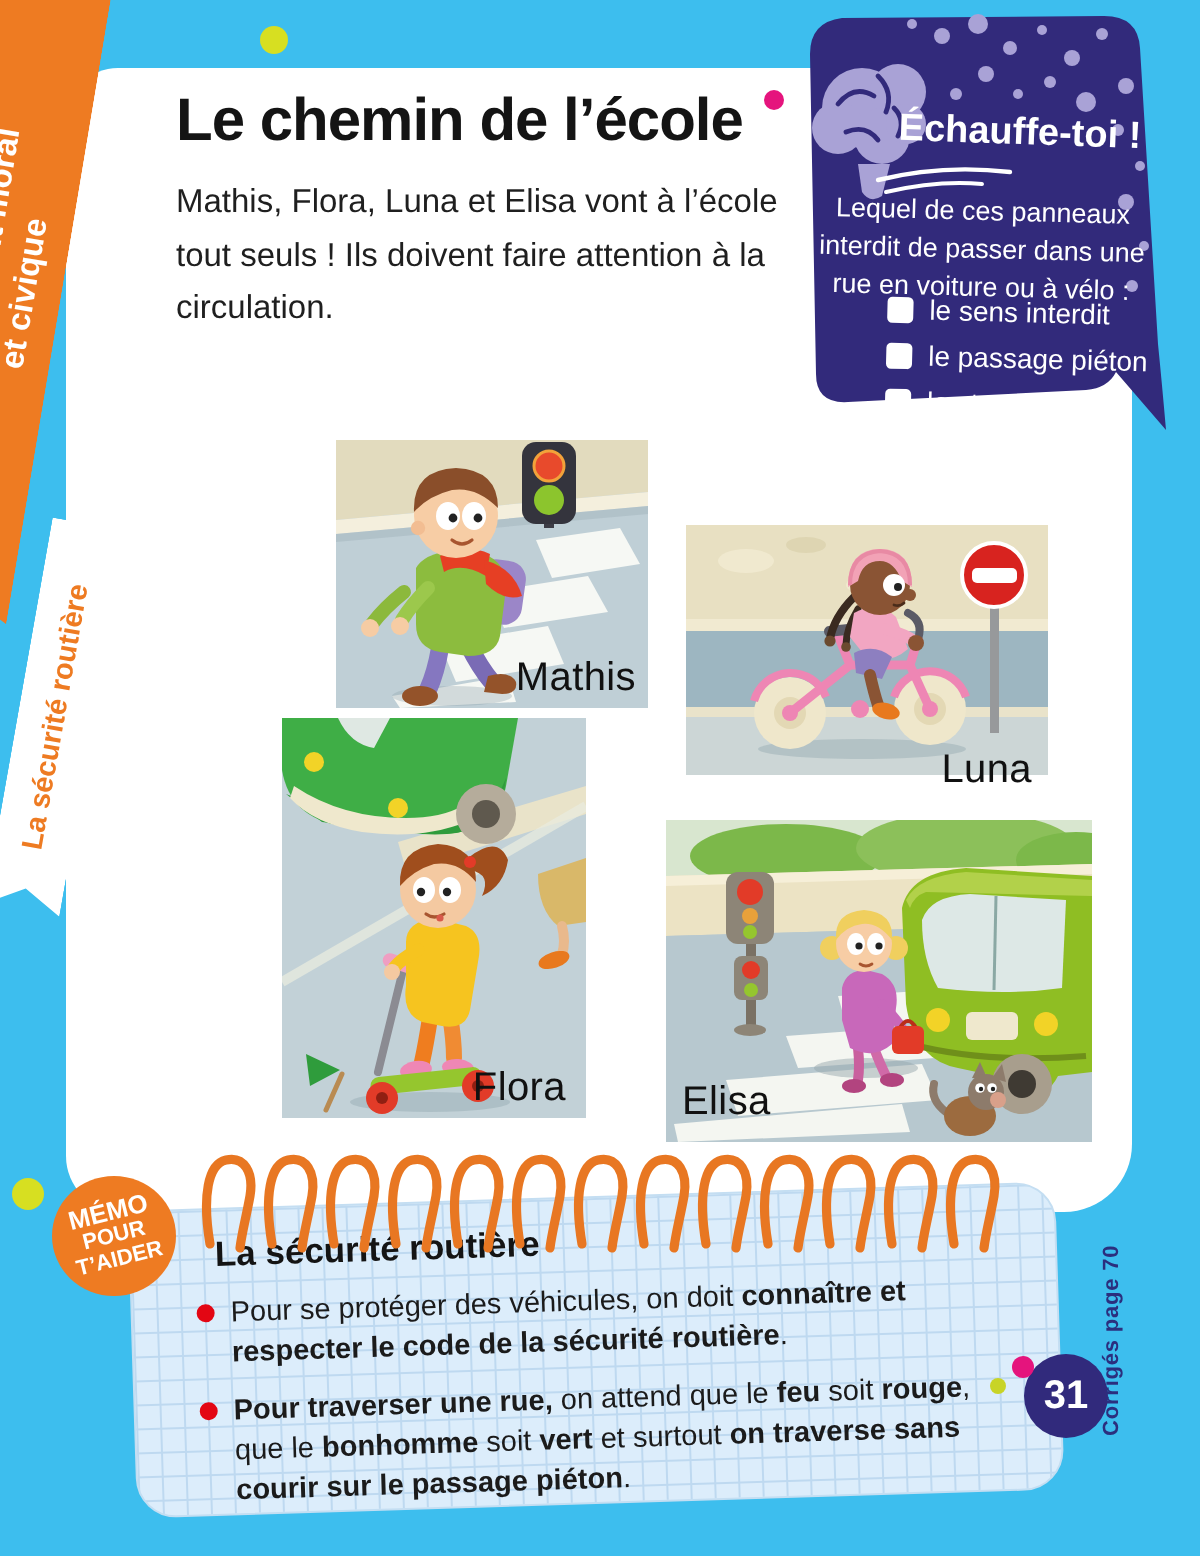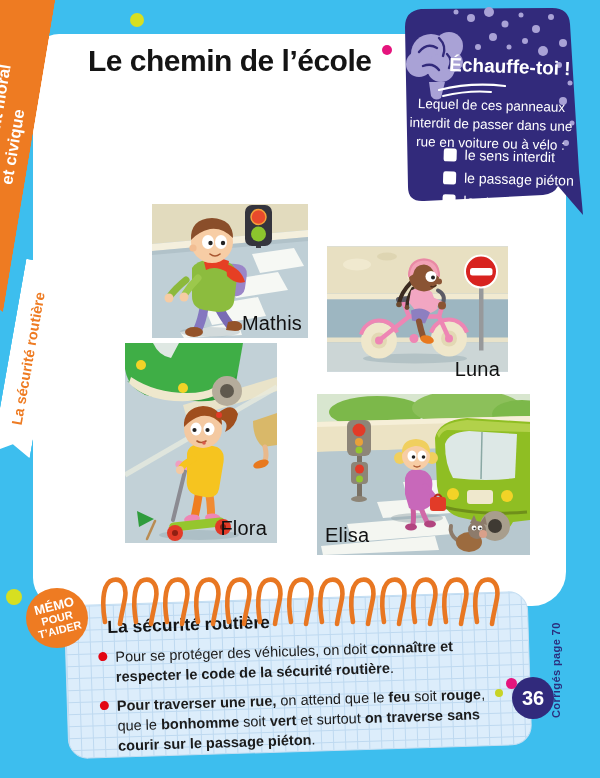--- a/index.html
+++ b/index.html
@@ -19,21 +19,21 @@
   }
   .intro{
     position:absolute;left:88px;top:88px;width:326px;margin:0;
     font-size:16.5px;line-height:1.62;color:#1f1f1f;z-index:2;
   }
   .instruction{
     position:absolute;left:88px;top:152px;width:340px;margin:0;
     font-size:17.5px;font-weight:800;line-height:1.42;color:var(--instruction_orange,#e8521b);z-index:2;
   }
   
-  .pic{position:absolute;margin:0;z-index:2;}
+  .pic{position:absolute;margin:16px;z-index:2;}
   .pic svg{display:block;width:100%;height:100%;}
   .pic-name{
     position:absolute;font-size:20px;font-weight:500;color:#111;letter-spacing:.2px;
   }
   #pic-mathis{left:152px;top:204px;width:156px;height:134px;}
   #pic-luna{left:327px;top:234px;width:181px;height:150px;}
   #pic-flora{left:125px;top:343px;width:152px;height:200px;}
   #pic-elisa{left:317px;top:394px;width:213px;height:161px;}
   #pic-mathis .pic-name{right:6px;bottom:3px;}
   #pic-luna .pic-name{right:8px;bottom:3px;}
@@ -123,20 +123,21 @@
   #dot-lime-right{left:495px;top:689px;width:8px;height:8px;background:#c8d427;}
 </style>
 </head>
 <body>
 
 <div id="page">
 
   <div class="card"></div>
 
   <h1 class="title">Le chemin de l’école</h1>
+  <p class="intro">Mathis, Flora, Luna et Elisa vont à l’école tout seuls ! Ils doivent faire attention à la circulation.</p>
 
   <figure class="pic" id="pic-mathis">
     <svg viewBox="0 0 156 134">
       <rect width="156" height="134" fill="#bfcfd6"></rect>
       <path d="M0,0 H156 V26 L0,40 Z" fill="#e2dbbe"></path>
       <path d="M0,40 L156,26 L156,33 L0,47 Z" fill="#f4efdd"></path>
       <path d="M0,47 L156,33 L156,37 L0,51 Z" fill="#9fb2ba" opacity=".45"></path>
       <g fill="#f6f8f4">
         <path d="M100,50 L142,44 L152,62 L108,69 Z"></path>
         <path d="M76,76 L126,68 L136,86 L84,94 Z"></path>
@@ -431,21 +432,21 @@
 
   <div id="memo-badge">
     <div class="rot">
       <div class="l1">MÉMO</div>
       <div class="l2">POUR</div>
       <div class="l3">T’AIDER</div>
     </div>
   </div>
 
   <div id="page-circle">
-    <span>36</span>
+    <span>31</span>
   </div>
   <div id="corriges">Corrigés page 70</div>
 
   <div class="dot" id="dot-lime-top"></div>
   <div class="dot" id="dot-magenta-top"></div>
   <div class="dot" id="dot-lime-left"></div>
   <div class="dot" id="dot-magenta-right"></div>
   <div class="dot" id="dot-lime-right"></div>
 
 </div>

